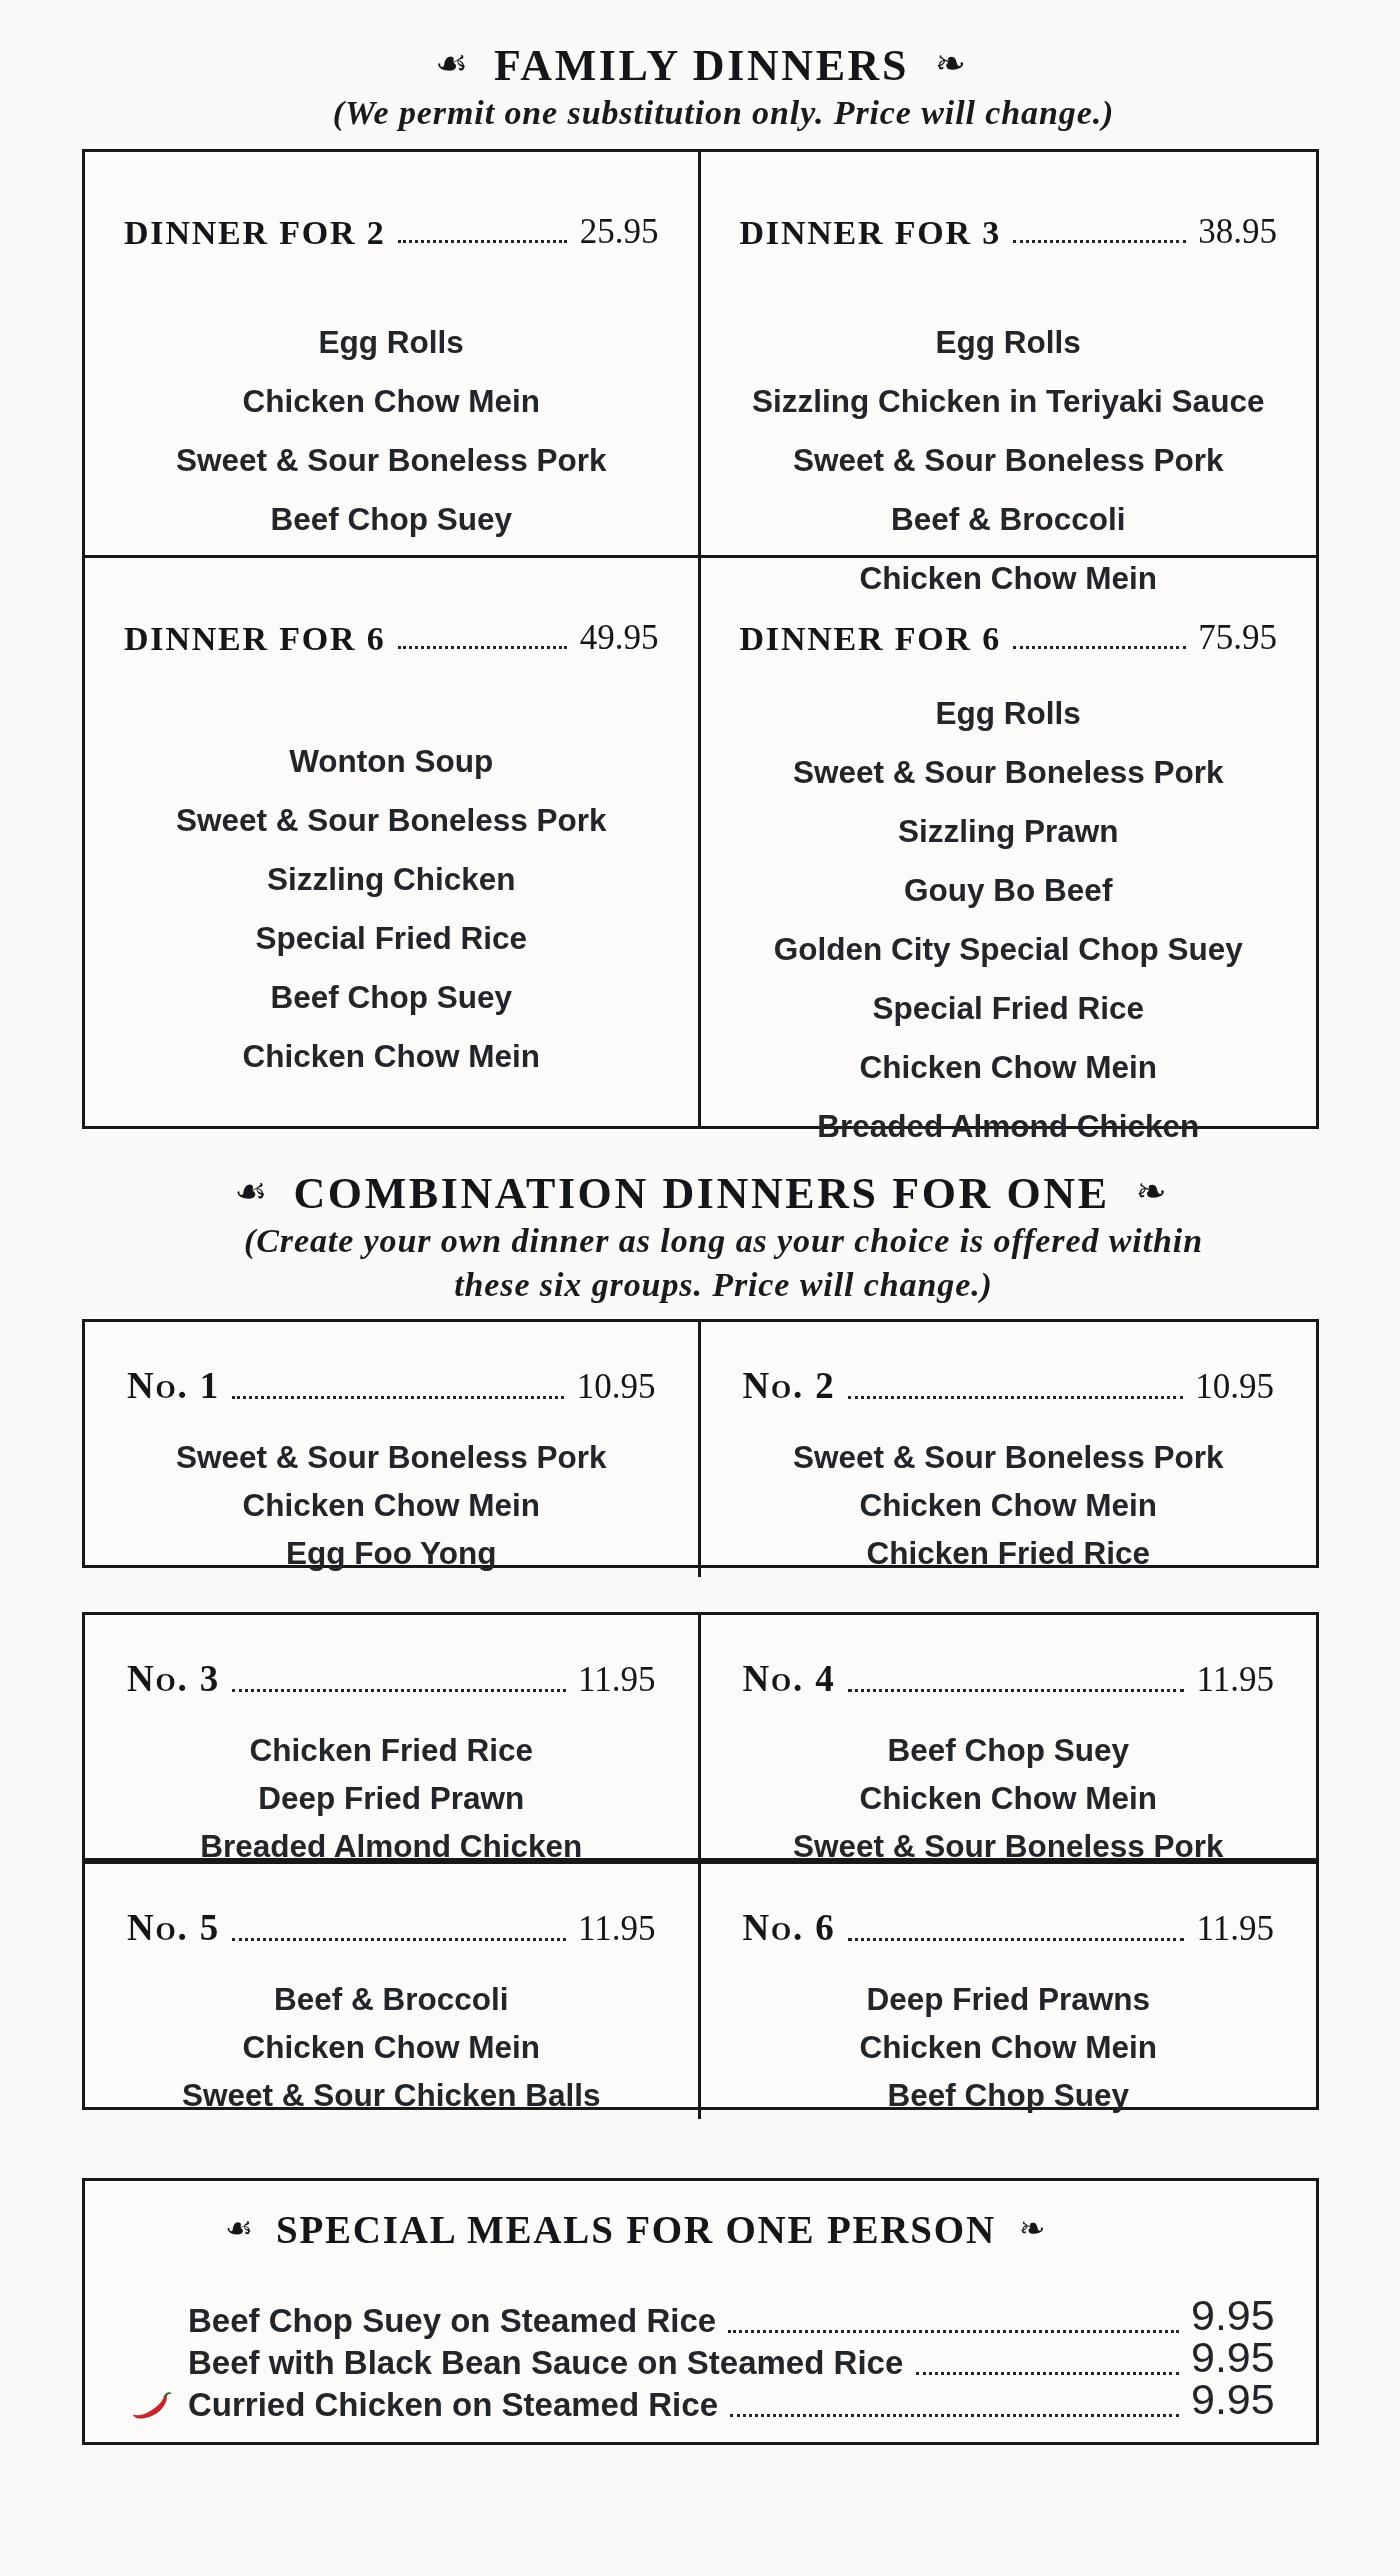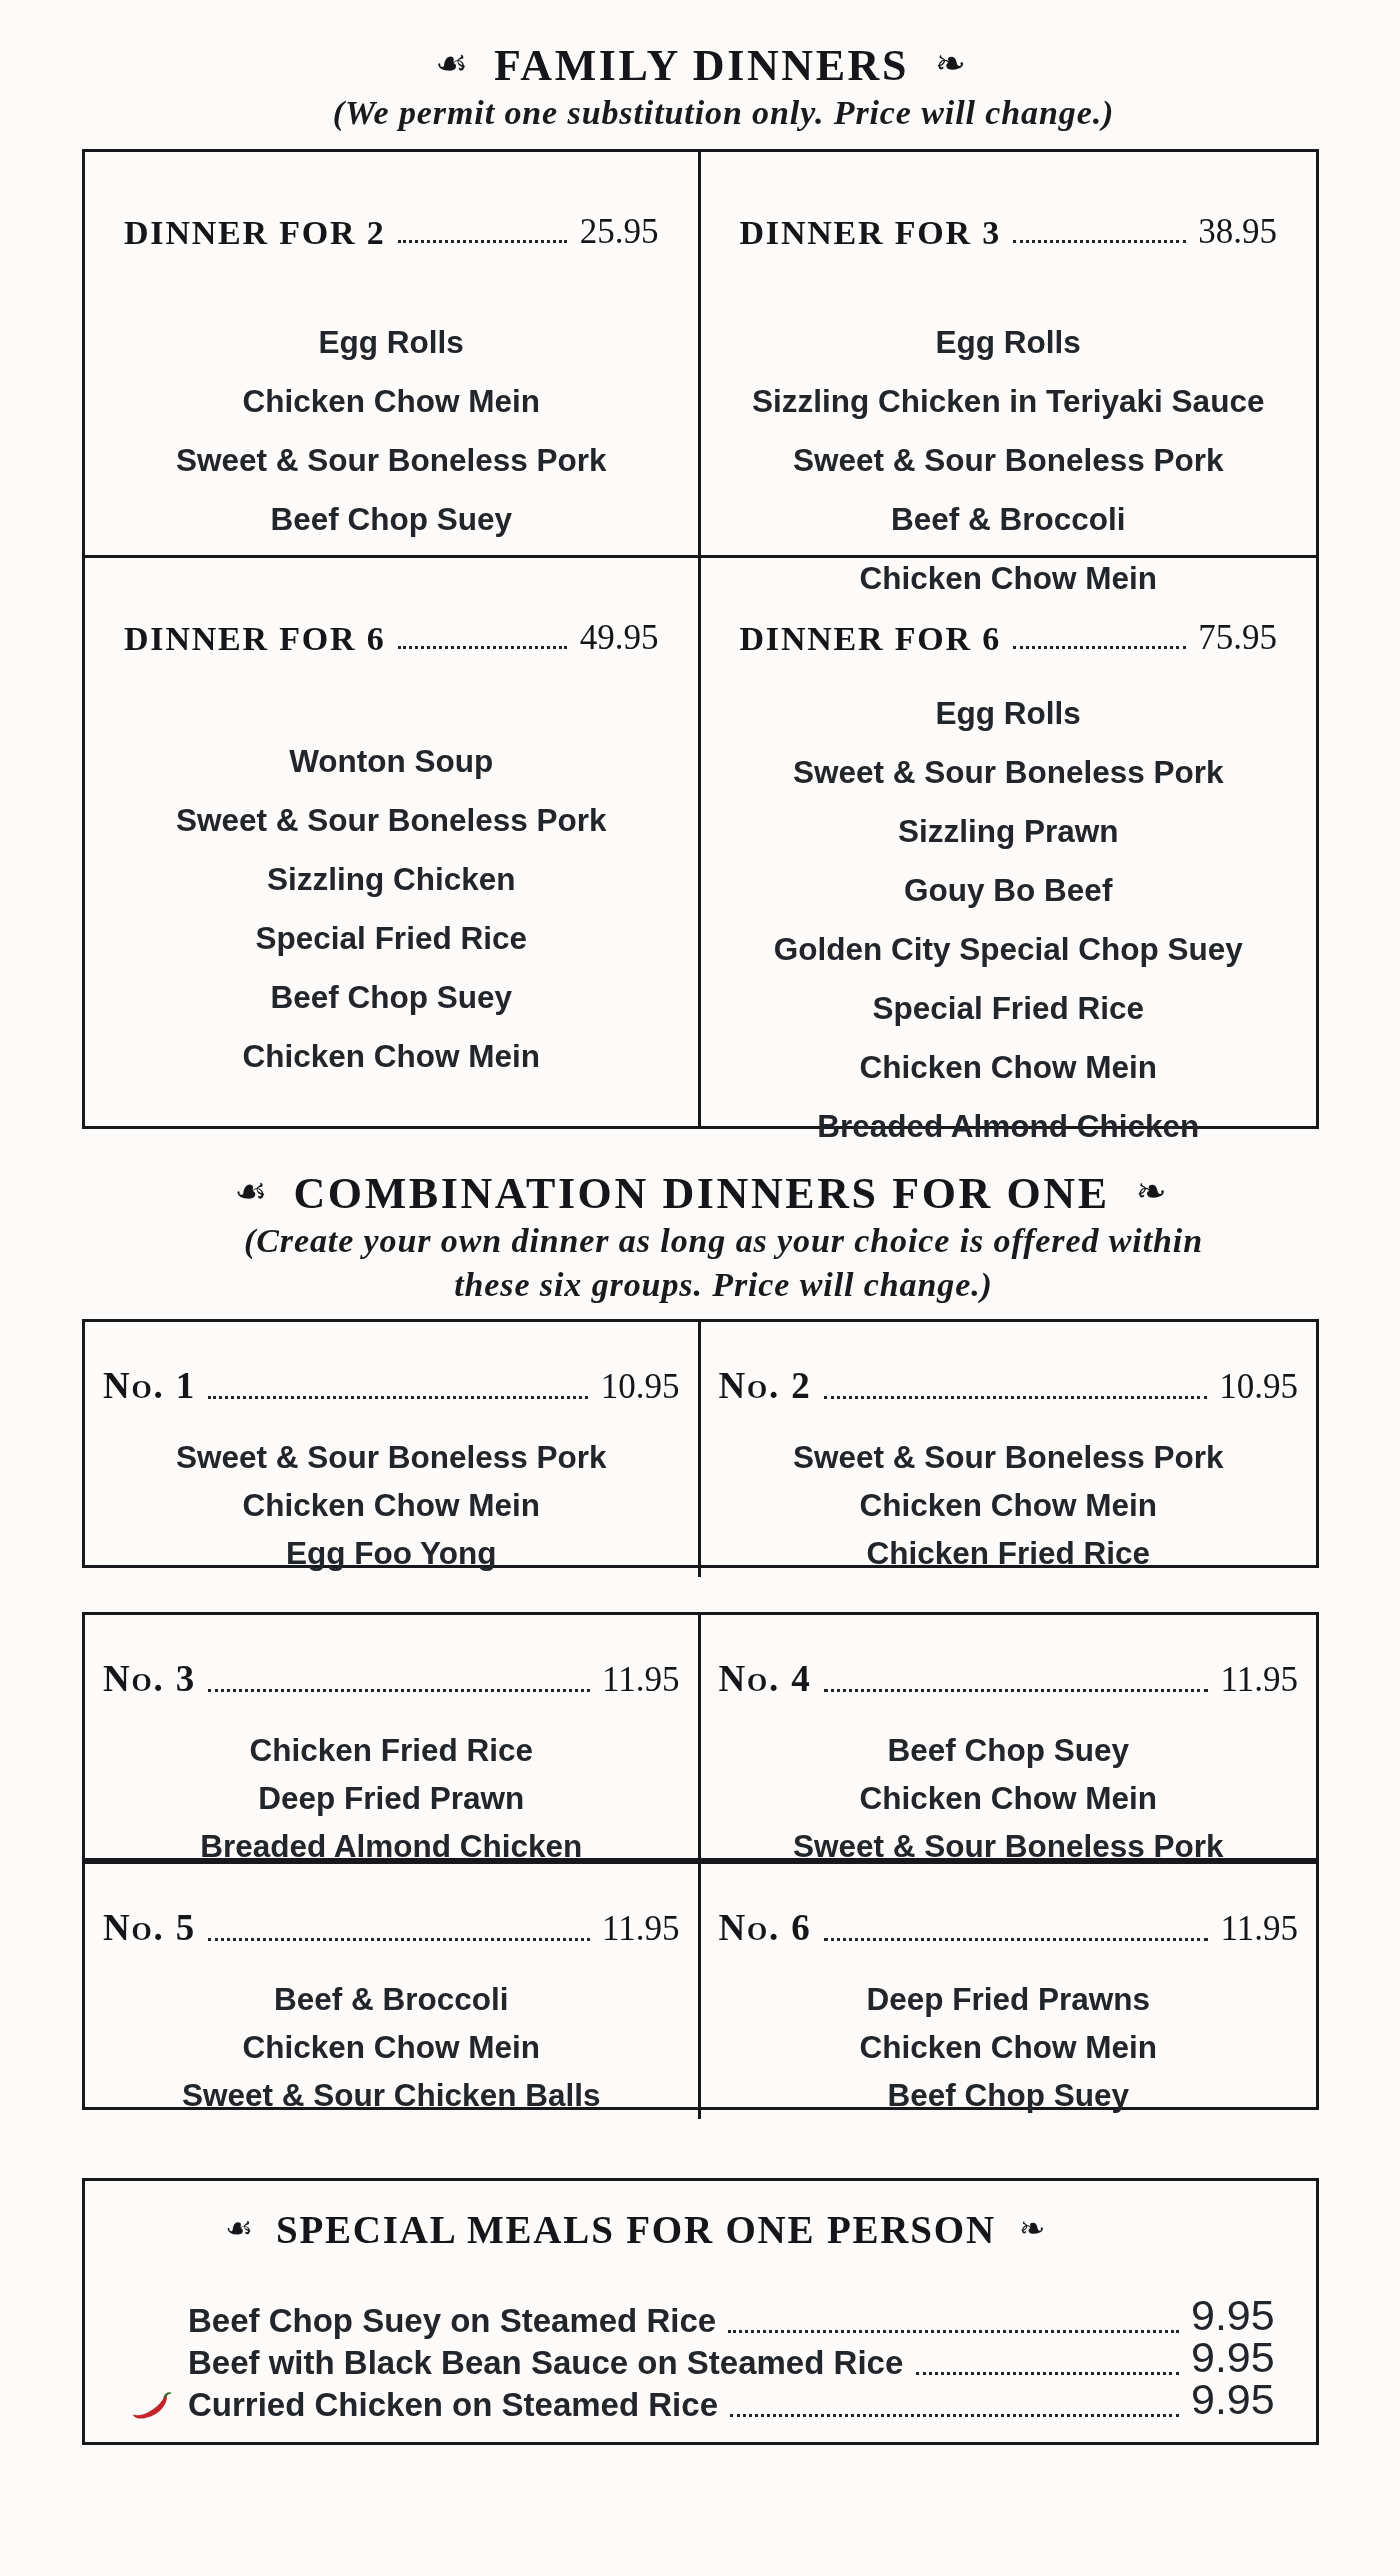--- a/index.html
+++ b/index.html
@@ -67,21 +67,21 @@
   }
   .cell-d4 .ditems{margin-top:74px;}
   .cell-d6 .ditems{margin-top:26px;}
 
   
   .combo-head{margin-top:39px;}
   .ctbl{height:243px;}
   .ctbl-gap-lg{margin-bottom:44px;}
   .ctbl-gap-sm{}
   .ccell{padding-top:42px;box-sizing:border-box;}
-  .chead{padding:0 18px;}
+  .chead{padding:0 42px;}
   .cname{
     font-family:"Liberation Serif",serif;font-weight:bold;
     font-variant:small-caps;
     font-size:37px;letter-spacing:1.8px;color:#15161a;white-space:nowrap;
   }
   .citems{
     margin-top:26px;text-align:center;
     font-weight:bold;font-size:31.5px;line-height:48px;color:#22262b;
   }
 

